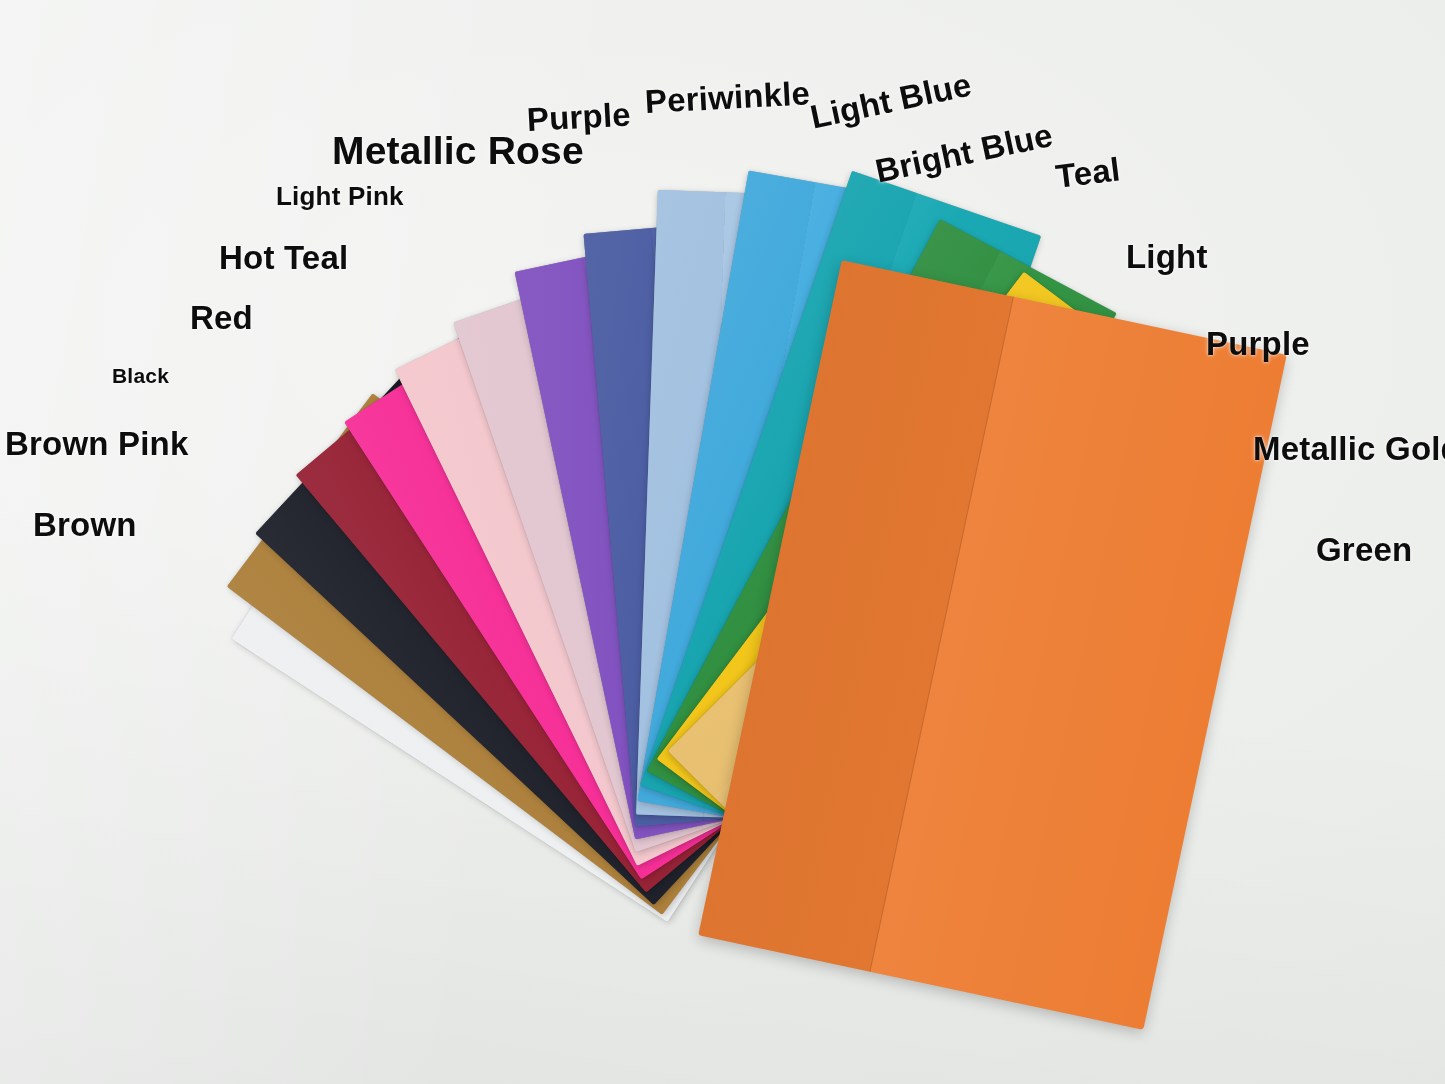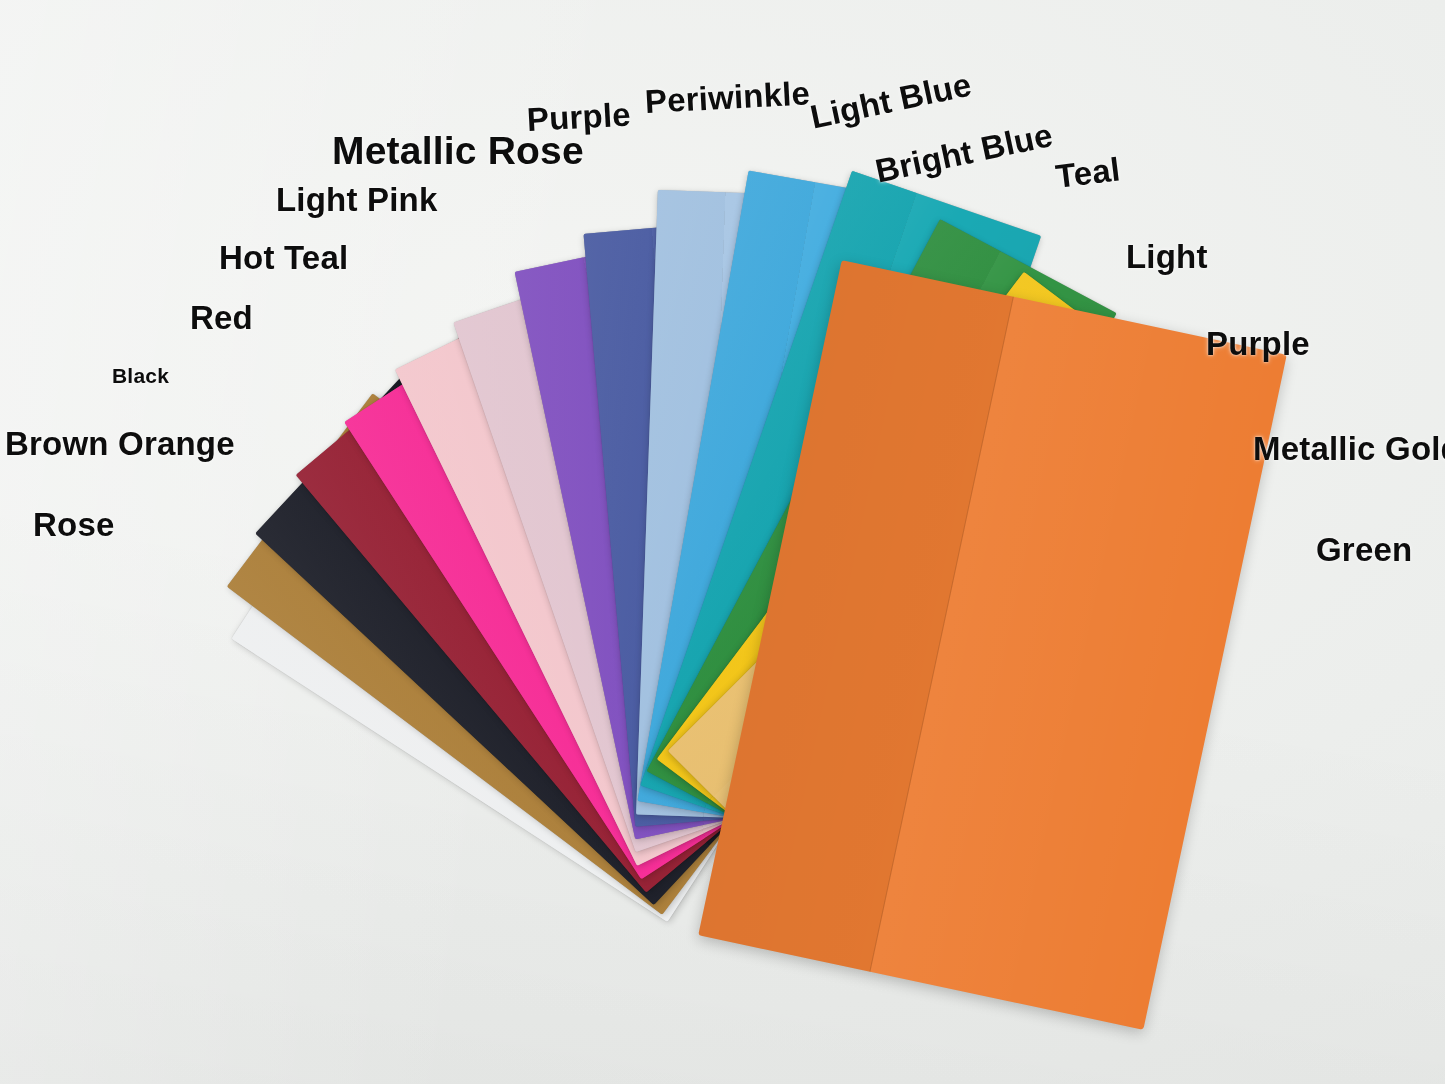--- a/index.html
+++ b/index.html
@@ -191,26 +191,26 @@
         <div class="flap" style="background: linear-gradient(90deg, rgb(230, 189, 110) 0%, rgb(230, 189, 110) 34%, rgba(0, 0, 0, 0.1) 34%, rgba(0, 0, 0, 0.1) 34.25%, rgba(255, 255, 255, 0) 34.25%, rgba(255, 255, 255, 0) 100%); opacity: 0.55;"></div>
       </div>
     </div>
 
   <div class="big-env" style="left: 765px; top: 300px; width: 455px; height: 690px; background: rgb(237, 125, 51); transform: rotate(12deg); z-index: 60;">
     <div class="shade" style="background: linear-gradient(90deg, rgba(0, 0, 0, 0.067) 0%, rgba(0, 0, 0, 0.05) 38.5%, rgba(255, 255, 255, 0.055) 38.8%, rgba(255, 255, 255, 0) 100%);"></div>
     <div class="seam" style="left: 175px;"></div>
   </div>
 
   <div id="labels">
-      <div class="label" style="left: 33px; top: 506px; font-size: 33px; transform: rotate(0deg); z-index: 200;">Rose</div>
-      <div class="label" style="left: 5px; top: 425px; font-size: 33px; transform: rotate(0deg); z-index: 200;">Brown Orange</div>
+      <div class="label" style="left: 33px; top: 506px; font-size: 33px; transform: rotate(0deg); z-index: 200;">Brown</div>
+      <div class="label" style="left: 5px; top: 425px; font-size: 33px; transform: rotate(0deg); z-index: 200;">Brown Pink</div>
       <div class="label" style="left: 112px; top: 364px; font-size: 21px; transform: rotate(0deg); z-index: 200;">Black</div>
       <div class="label" style="left: 190px; top: 299px; font-size: 33px; transform: rotate(0deg); z-index: 200;">Red</div>
       <div class="label" style="left: 219px; top: 239px; font-size: 33px; transform: rotate(0deg); z-index: 200;">Hot Teal</div>
-      <div class="label" style="left: 276px; top: 181px; font-size: 33px; transform: rotate(0deg); z-index: 200;">Light Pink</div>
+      <div class="label" style="left: 276px; top: 181px; font-size: 26px; transform: rotate(0deg); z-index: 200;">Light Pink</div>
       <div class="label" style="left: 332px; top: 129px; font-size: 39px; transform: rotate(0deg); z-index: 200;">Metallic Rose</div>
       <div class="label" style="left: 527px; top: 101px; font-size: 33px; transform: rotate(-3deg); z-index: 200;">Purple</div>
       <div class="label" style="left: 645px; top: 83px; font-size: 33px; transform: rotate(-3deg); z-index: 200;">Periwinkle</div>
       <div class="label" style="left: 811px; top: 99px; font-size: 33px; transform: rotate(-12deg); z-index: 200;">Light Blue</div>
       <div class="label" style="left: 876px; top: 153px; font-size: 33px; transform: rotate(-12deg); z-index: 200;">Bright Blue</div>
       <div class="label" style="left: 1056px; top: 158px; font-size: 33px; transform: rotate(-7deg); z-index: 200;">Teal</div>
       <div class="label" style="left: 1126px; top: 238px; font-size: 33px; transform: rotate(0deg); z-index: 200;">Light</div>
       <div class="label" style="left: 1206px; top: 325px; font-size: 33px; transform: rotate(0deg); z-index: 200;">Purple</div>
       <div class="label" style="left: 1253px; top: 430px; font-size: 33px; transform: rotate(0deg); z-index: 200;">Metallic Gold</div>
       <div class="label" style="left: 1316px; top: 531px; font-size: 33px; transform: rotate(0deg); z-index: 200;">Green</div>

